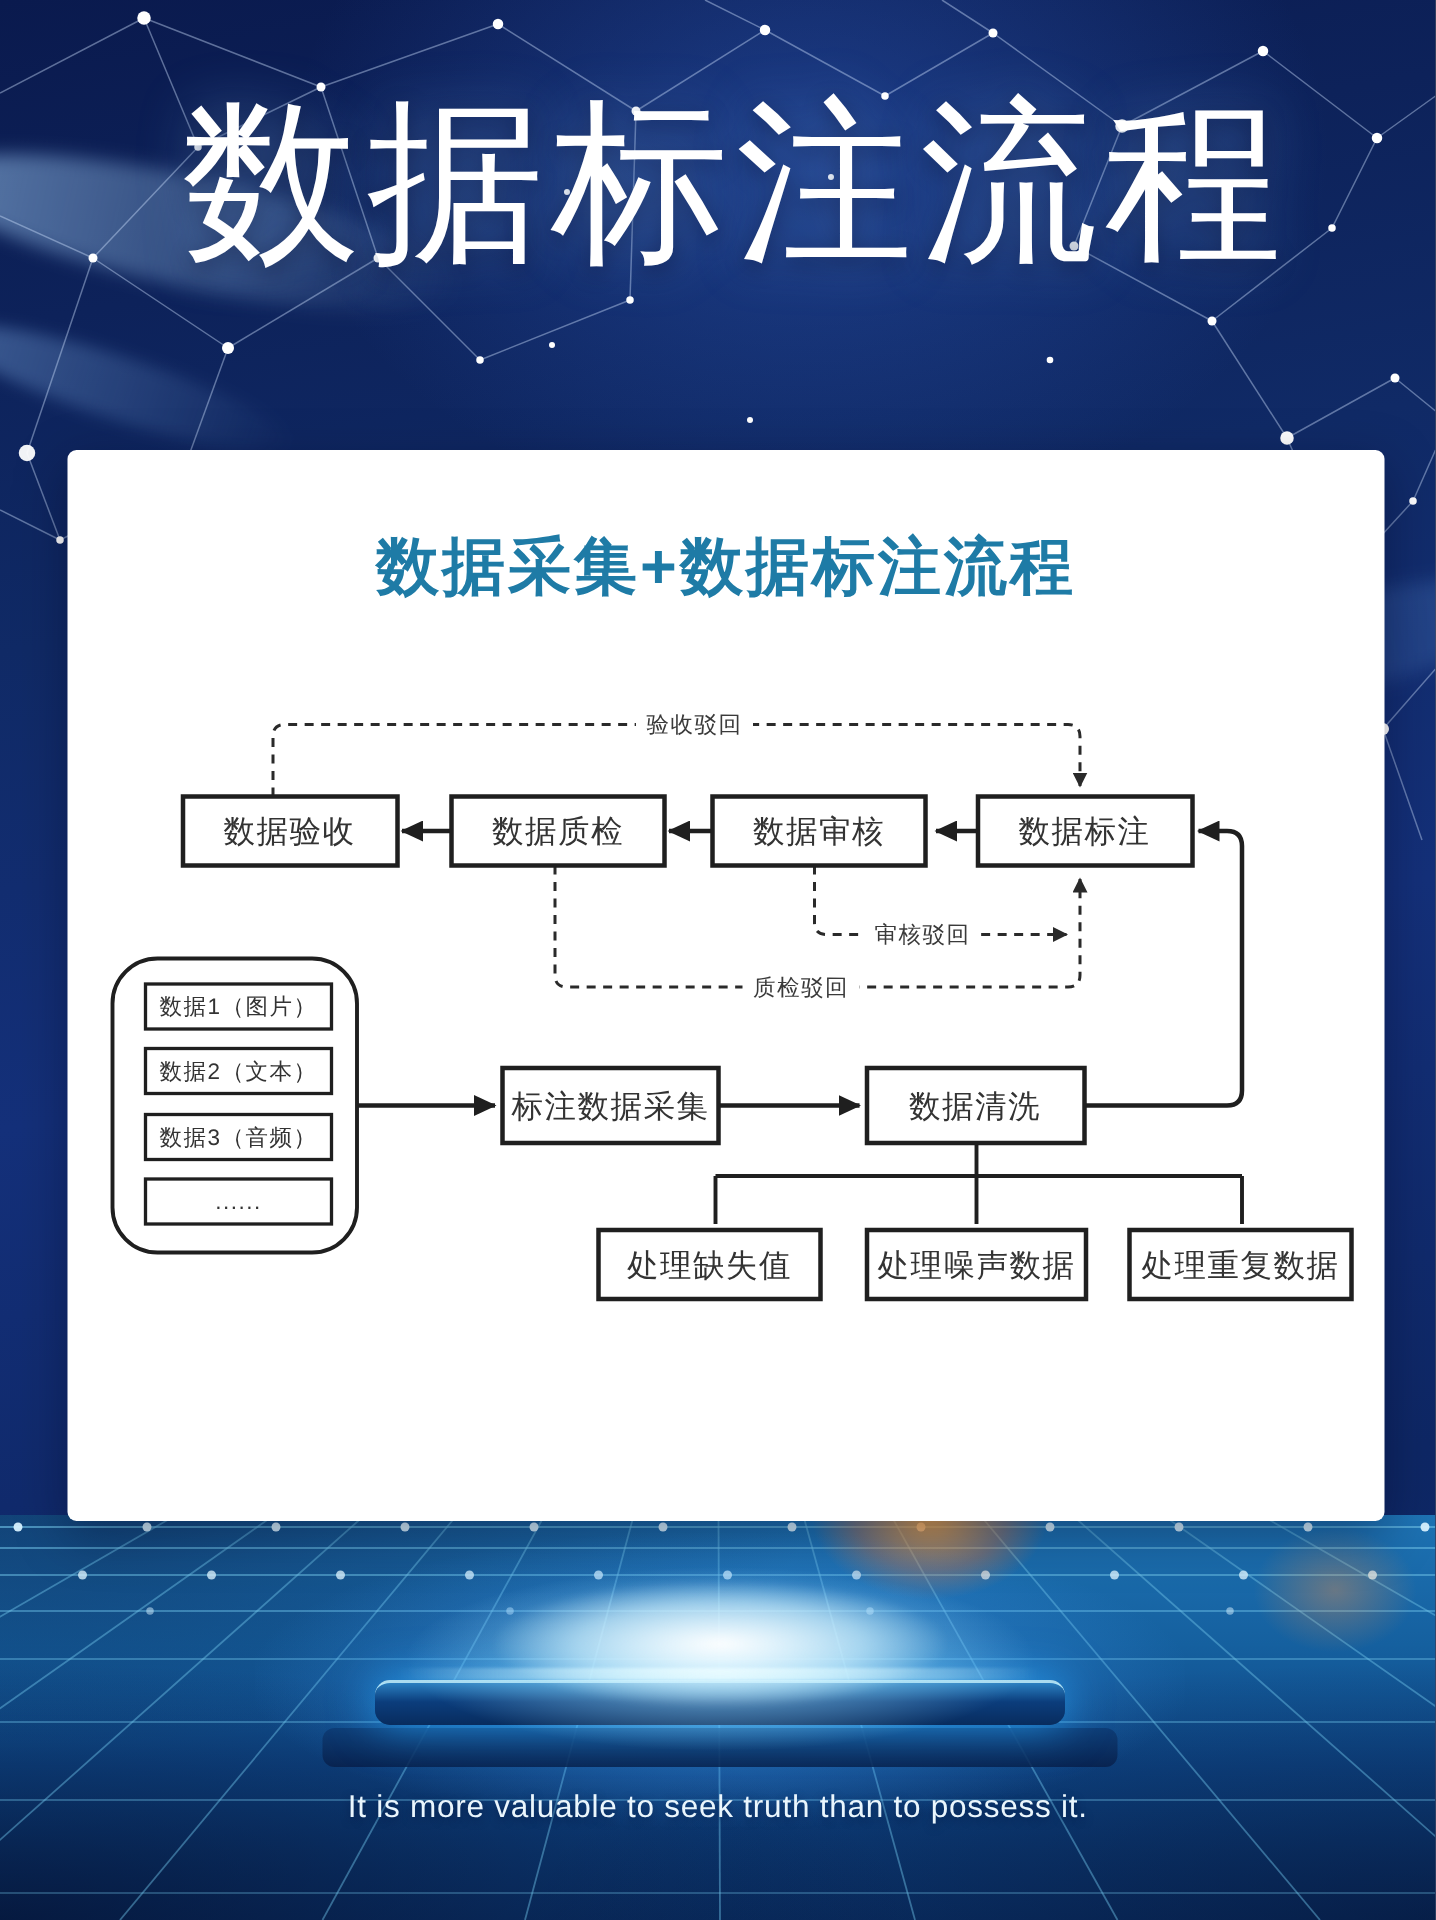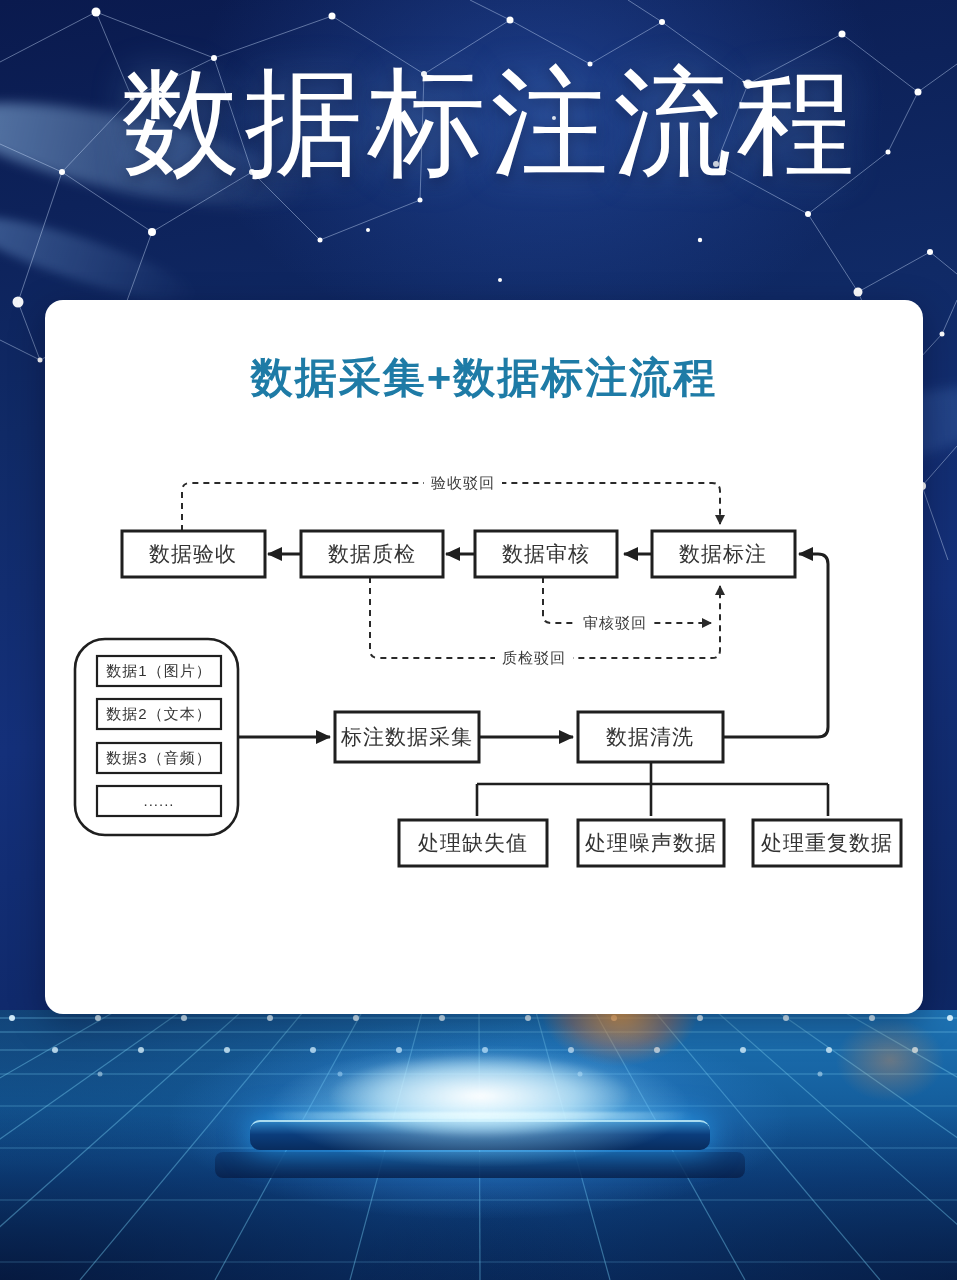--- a/index.html
+++ b/index.html
@@ -25,21 +25,21 @@
   
   .main-title{
     position:absolute;left:0;top:52px;width:100%;z-index:4;text-align:center;
     color:#ffffff;font-size:118px;font-weight:400;letter-spacing:5px;line-height:1.2;
     text-shadow:0 0 36px rgba(130,190,255,.4),0 4px 14px rgba(0,0,30,.45);
     margin-left:12px;
   }
   
   .card{
     position:absolute;left:45px;top:300px;width:878px;height:714px;z-index:5;
-    background:#ffffff;border-radius:18px;box-shadow:0 10px 34px rgba(0,0,25,.35);
+    background:#ffffff;border-radius:6px;box-shadow:0 10px 34px rgba(0,0,25,.35);
   }
   .card-title{
     position:absolute;left:0;top:50px;width:100%;text-align:center;
     font-size:42px;font-weight:900;letter-spacing:2px;color:#1e7ba6;
   }
   .flow{position:absolute;left:0;top:0;width:878px;height:714px;}
   .flow text{fill:#333333;letter-spacing:1px;}
   .flow .bx{fill:#ffffff;stroke:#1f1f1f;stroke-width:3;}
   .flow .bx-sm{fill:#ffffff;stroke:#1f1f1f;stroke-width:2.2;}
   .flow .grp{fill:#ffffff;stroke:#1f1f1f;stroke-width:2.6;}
@@ -245,20 +245,21 @@
   </svg>
   <div class="orange1"></div>
   <div class="orange2"></div>
   <div class="glow-outer"></div>
   <div class="deck-base"></div>
   <div class="deck"></div>
   <div class="glow-mid"></div>
   <div class="lightbar"></div>
   <div class="glow-core"></div>
 
+  <div class="quote-en">It is more valuable to seek truth than to possess it.</div>
 
   <div class="card">
     <div class="card-title">数据采集+数据标注流程</div>
 
     <svg class="flow" viewBox="0 0 878 714">
       <defs>
         <marker id="arr" markerUnits="userSpaceOnUse" markerWidth="16" markerHeight="14" refX="14" refY="7" orient="auto">
           <path d="M0,0 L15,7 L0,14 Z" fill="#1f1f1f"></path>
         </marker>
         <marker id="arrd" markerUnits="userSpaceOnUse" markerWidth="12" markerHeight="10" refX="9" refY="5" orient="auto">

